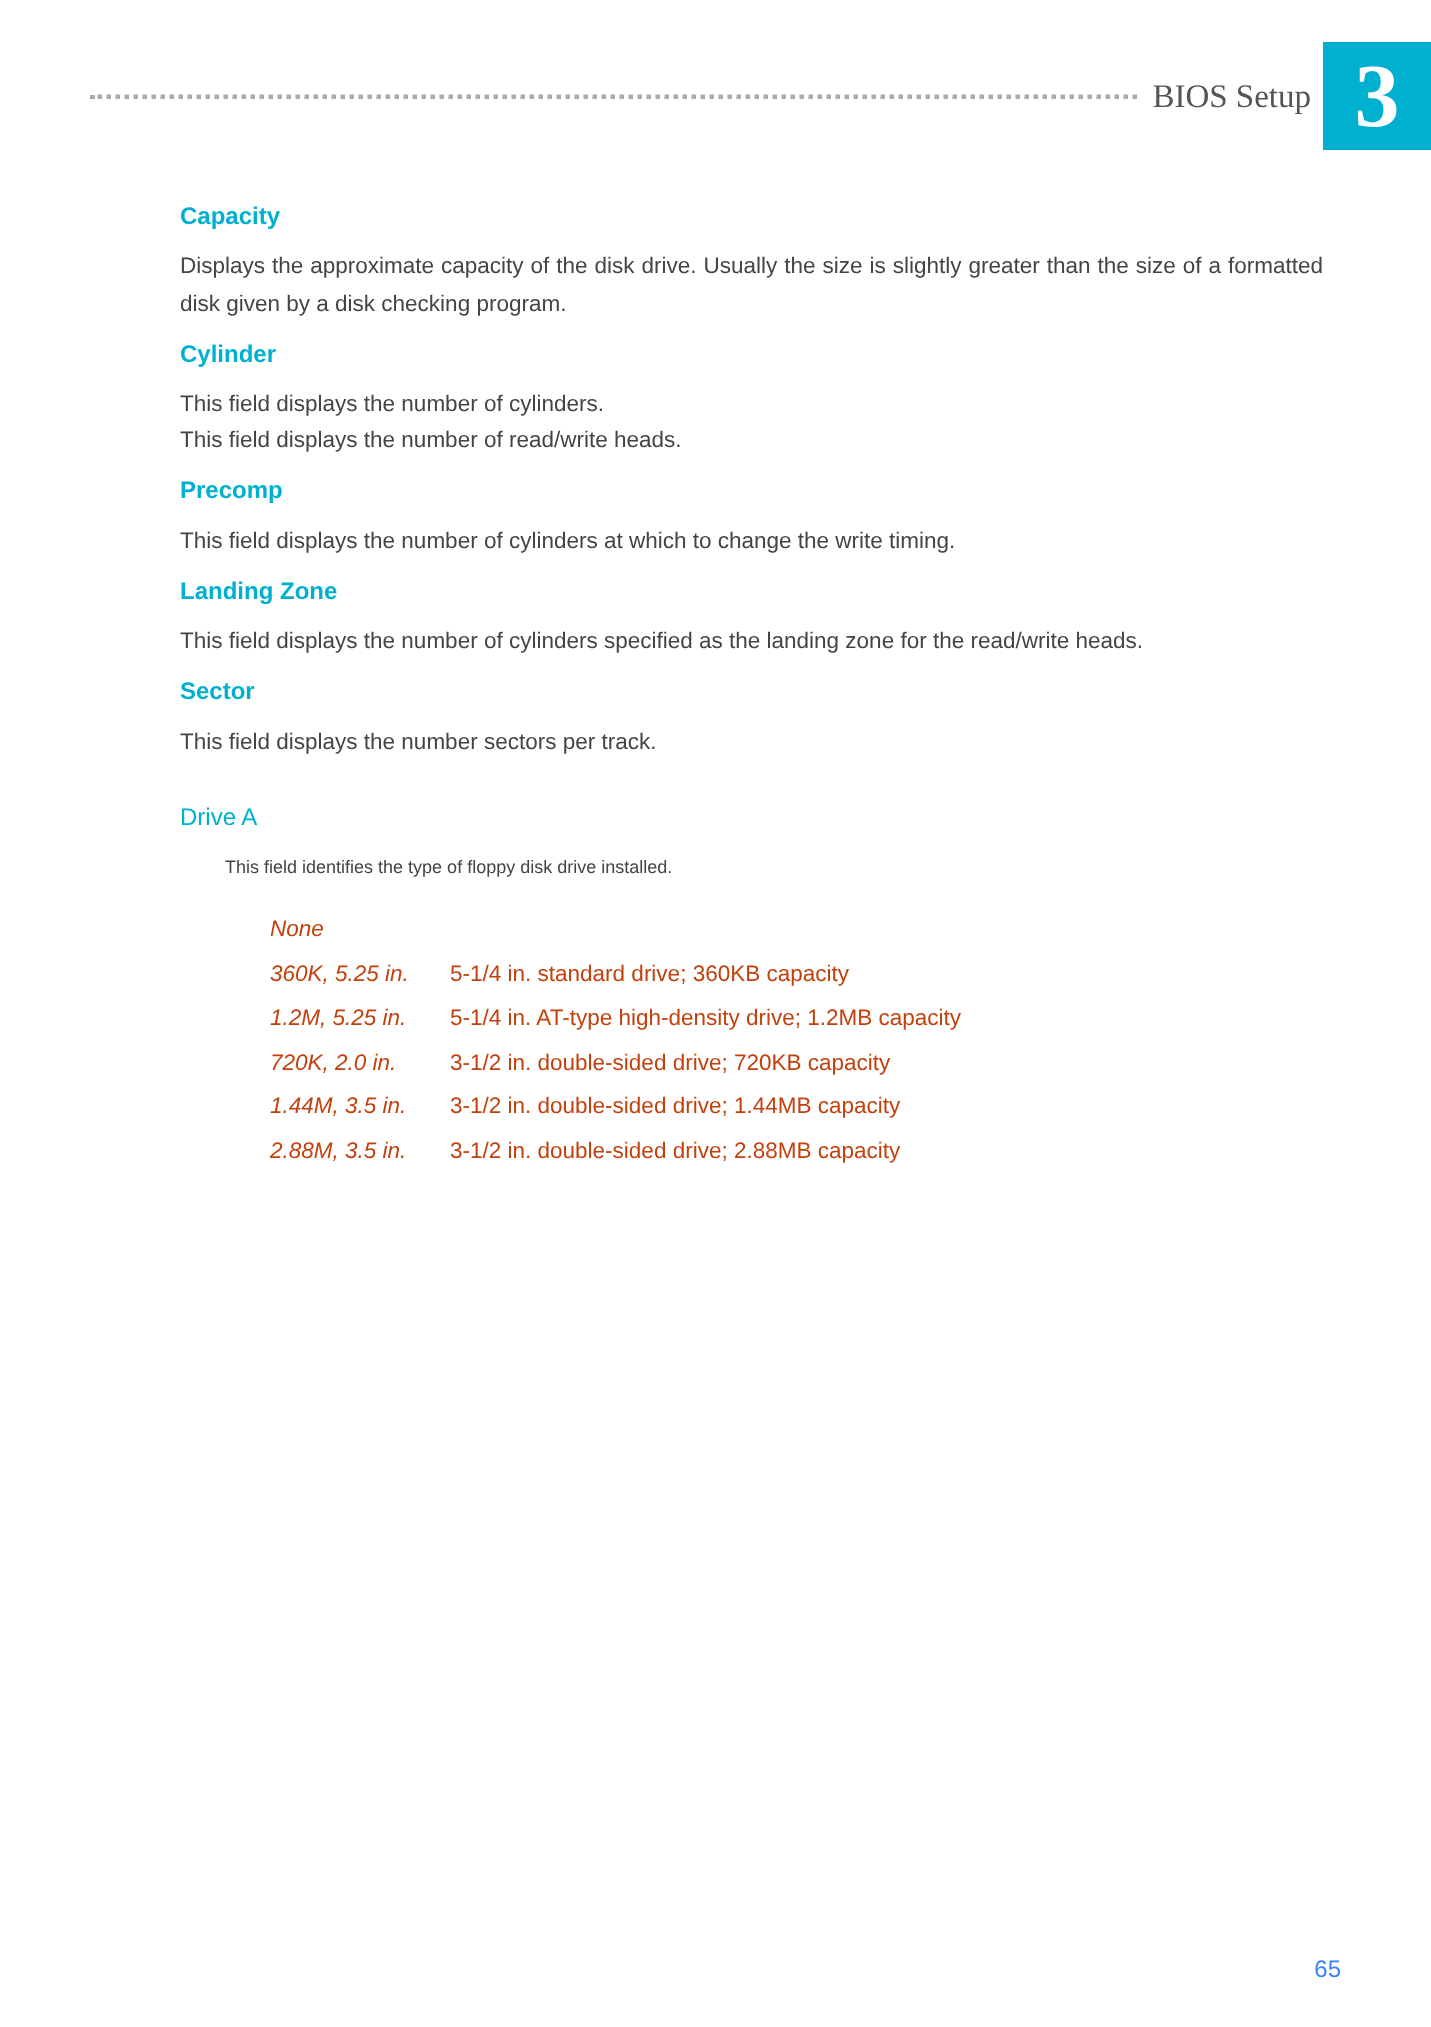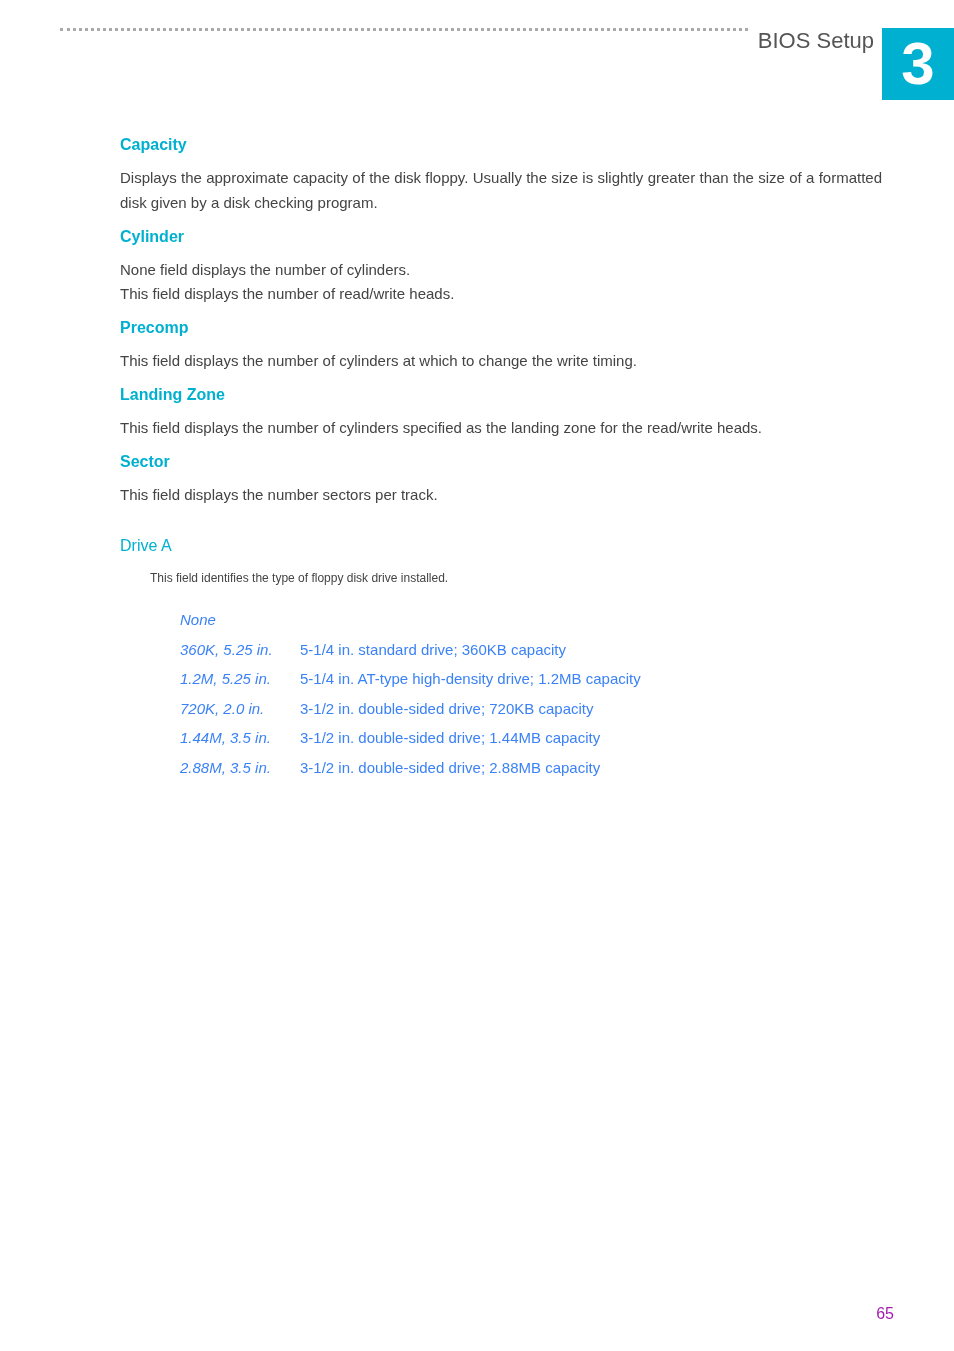--- a/index.html
+++ b/index.html
@@ -22,24 +22,26 @@
       width: 954px;
       min-height: 1351px;
       position: relative;
       background: #ffffff;
       padding: 0;
     }
 
     
     .page-header {
       display: flex;
+      align-items: center;
       justify-content: flex-end;
       padding: 28px 0 0 0;
       position: relative;
       margin-right: 0;
+      font-family: Liberation Serif, serif;
     }
 
     .dotted-line {
       flex: 1;
       margin-left: 60px;
       border-top: 3px dotted #aaaaaa;
       margin-top: 0;
     }
 
     .header-title {
@@ -115,64 +117,64 @@
     .drive-table {
       padding-left: 60px;
       margin-top: 10px;
     }
 
     .drive-table-row {
       display: flex;
       align-items: baseline;
       margin-bottom: 4px;
       font-size: 15px;
-      color: #3b82f6;
+      color: #c2410c;
       line-height: 1.7;
     }
 
     .drive-key {
       font-style: italic;
       min-width: 120px;
       white-space: nowrap;
     }
 
     .drive-value {
       flex: 1;
     }
 
     
     .page-number {
       position: absolute;
       bottom: 28px;
       right: 60px;
       font-size: 16px;
-      color: #a21caf;
+      color: #3b82f6;
     }
   </style>
 </head>
 <body>
 
 <div class="page-container">
 
   <div class="page-header">
     <div class="dotted-line"></div>
     <span class="header-title">BIOS Setup</span>
     <div class="chapter-number">3</div>
   </div>
 
   <div class="content">
 
     <div>
       <div class="section-heading section-heading-top">Capacity</div>
-      <p class="section-body">Displays the approximate capacity of the disk floppy. Usually the size is slightly greater than the size of a formatted disk given by a disk checking program.</p>
+      <p class="section-body">Displays the approximate capacity of the disk drive. Usually the size is slightly greater than the size of a formatted disk given by a disk checking program.</p>
     </div>
 
     <div>
       <div class="section-heading">Cylinder</div>
-      <p class="section-body">None field displays the number of cylinders.</p>
+      <p class="section-body">This field displays the number of cylinders.</p>
     </div>
 
     <div>
       <p class="section-body">This field displays the number of read/write heads.</p>
     </div>
 
     <div>
       <div class="section-heading">Precomp</div>
       <p class="section-body">This field displays the number of cylinders at which to change the write timing.</p>
     </div>

